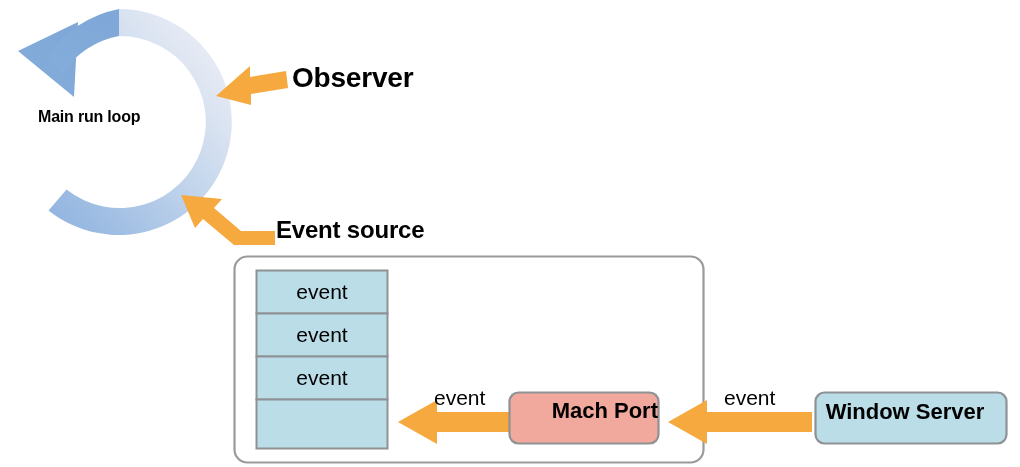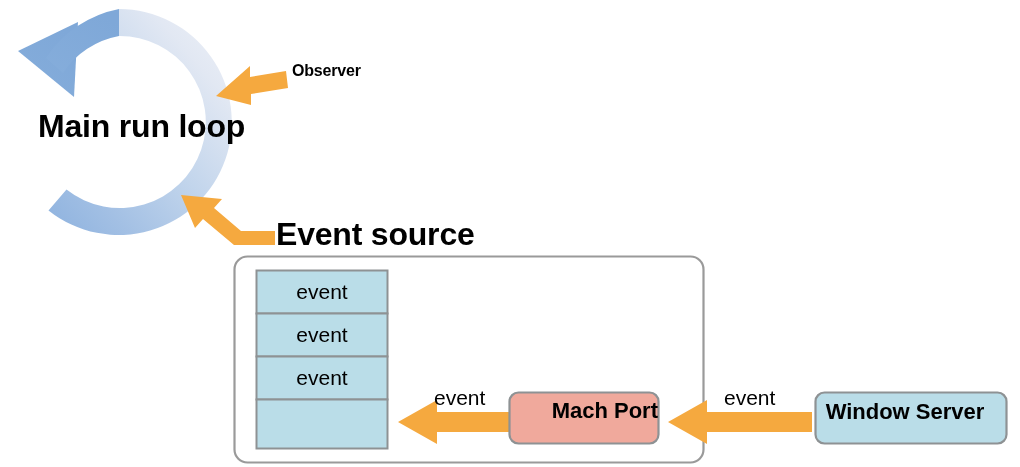--- a/index.html
+++ b/index.html
@@ -23,35 +23,35 @@
     height: 467px;
   }
   .lbl {
     position: absolute;
     white-space: nowrap;
     color: #000000;
   }
   #label-main-run-loop {
     left: 38px;
     top: 108px;
-    font-size: 32px;
+    font-size: 16px;
     font-weight: bold;
     letter-spacing: -0.2px;
   }
   #label-observer {
     left: 292px;
     top: 62px;
-    font-size: 16px;
+    font-size: 28px;
     font-weight: bold;
     letter-spacing: -0.2px;
   }
   #label-event-source {
     left: 276px;
     top: 216px;
-    font-size: 32px;
+    font-size: 24px;
     font-weight: bold;
     letter-spacing: -0.2px;
   }
   .queue-cell-label {
     position: absolute;
     width: 132px;
     text-align: center;
     font-size: 21px;
     color: #000000;
   }

